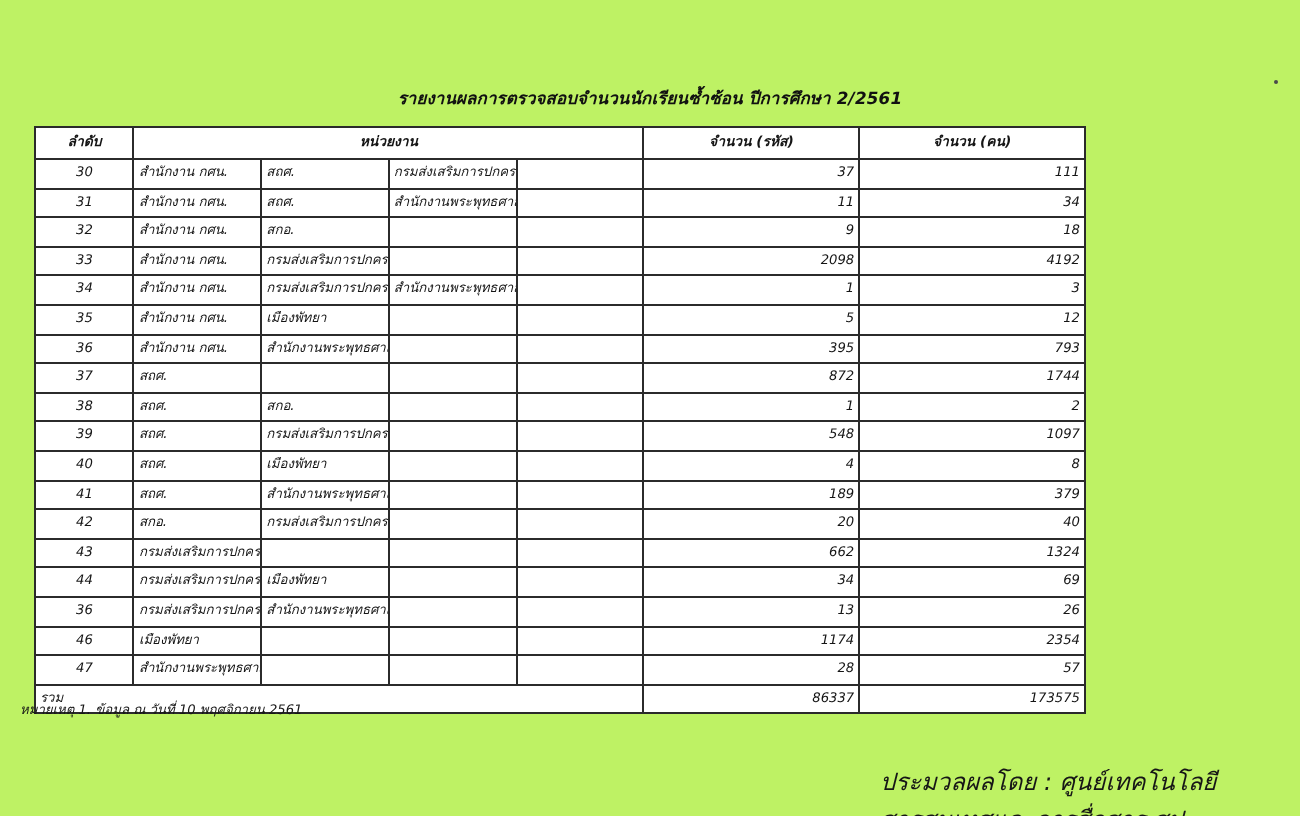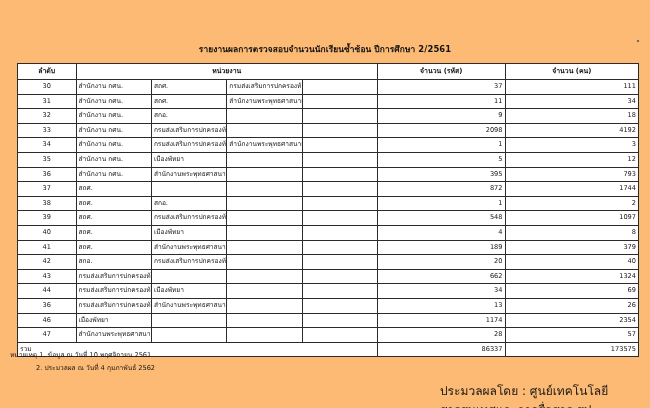--- a/index.html
+++ b/index.html
@@ -13,42 +13,43 @@
     font-family: "DejaVu Sans", "Liberation Sans", sans-serif;
     color: #1a1a1a;
     position: relative;
     overflow: hidden;
   }
   .page {
     position: absolute;
     left: 0; top: 0;
     width: 650px;
     height: 408px;
-    background: #fdba74;
+    background: #bef264;
+    font-style: italic;
   }
   .doc-title {
     position: absolute;
     left: 0;
     top: 42px;
     width: 650px;
     text-align: center;
     font-size: 8.4px;
     font-weight: bold;
     letter-spacing: 0.1px;
     color: #111;
   }
   .table-wrap {
     position: absolute;
     left: 17px;
     top: 63px;
     width: 617px;
   }
   table.report {
     border-collapse: collapse;
-    width: 622px;
+    width: 526px;
     table-layout: fixed;
     font-size: 6.6px;
     color: #151515;
   }
   table.report th,
   table.report td {
     border: 0.8px solid #2b2b2b;
     padding: 0px 2px;
     height: 13.6px;
     line-height: 13.6px;
@@ -291,18 +292,17 @@
           <td class="sum-label" colspan="5">รวม</td>
           <td class="c-code">86337</td>
           <td class="c-head">173575</td>
         </tr>
       </tfoot>
     </table>
   </div>
 
   <div class="notes">
     <div class="n-line1">หมายเหตุ  1. ข้อมูล ณ วันที่ 10 พฤศจิกายน 2561</div>
-    <div class="n-line2">2. ประมวลผล ณ วันที่ 4 กุมภาพันธ์ 2562</div>
   </div>
 
   <div class="footer-right">ประมวลผลโดย : ศูนย์เทคโนโลยีสารสนเทศและการสื่อสาร สป.</div>
 
 </div>
 
 </body></html>

